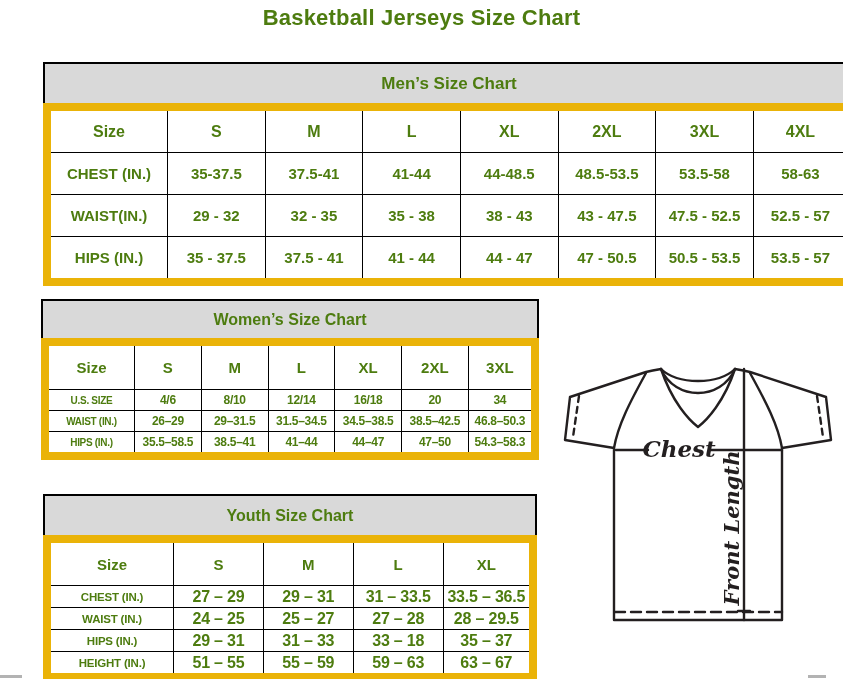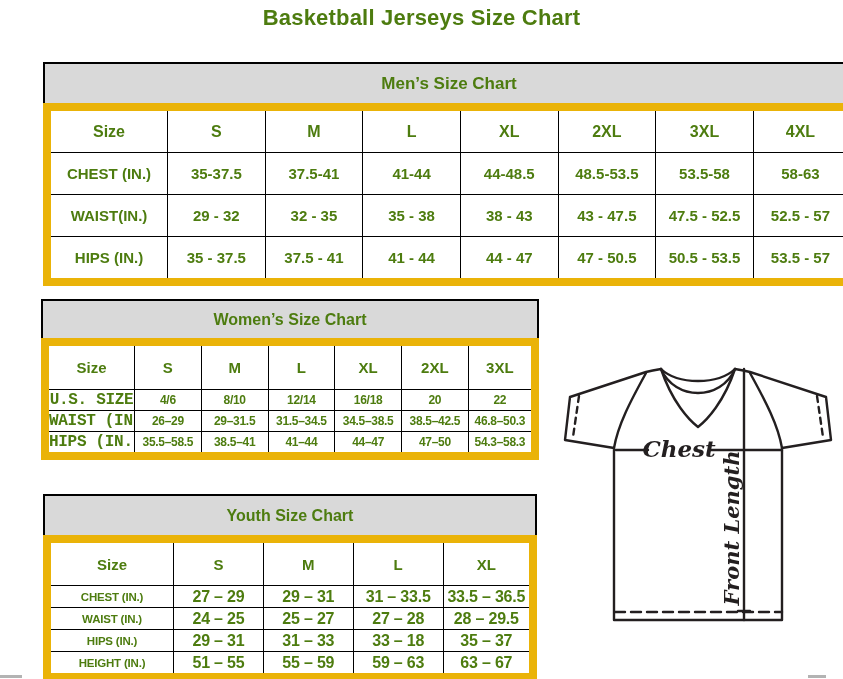--- a/index.html
+++ b/index.html
@@ -25,21 +25,21 @@
   .mens { left:14px; top:62px; width:812px; }
   .mens .table-title { height:39px; line-height:39px; font-size:17px; }
   .mens thead th { height:41px; font-size:16px; }
   .mens tbody th, .mens tbody td { height:41px; font-size:15px; }
   .mens .label-col { width:116px; }
   
   .womens { left:12px; top:299px; width:498px; }
   .womens .table-title { height:37px; line-height:37px; font-size:16px; }
   .womens thead th { height:43px; font-size:15px; }
   .womens tbody th, .womens tbody td { height:20px; font-size:12px; letter-spacing:-0.3px; }
-  .womens tbody th { font-size:16px;font-family:Liberation Mono, monospace; }
+  .womens tbody th { font-size:10px; }
   .womens .label-col { width:85px; }
   
   .youth { left:14px; top:494px; width:494px; }
   .youth .table-title { height:39px; line-height:39px; font-size:16px; }
   .youth thead th { height:42px; font-size:15px; }
   .youth tbody th, .youth tbody td { height:21px; font-size:16px; letter-spacing:-0.2px; }
   .youth tbody th { font-size:11.5px; }
   .youth .label-col { width:122px; }
   
   .jersey { position:absolute; left:558px; top:362px; width:282px; height:310px; }
@@ -125,21 +125,21 @@
           </tr>
         </thead>
         <tbody>
           <tr>
             <th class="label-col">U.S. SIZE</th>
             <td>4/6</td>
             <td>8/10</td>
             <td>12/14</td>
             <td>16/18</td>
             <td>20</td>
-            <td>22</td>
+            <td>34</td>
           </tr>
           <tr>
             <th class="label-col">WAIST (IN.)</th>
             <td>26–29</td>
             <td>29–31.5</td>
             <td>31.5–34.5</td>
             <td>34.5–38.5</td>
             <td>38.5–42.5</td>
             <td>46.8–50.3</td>
           </tr>

